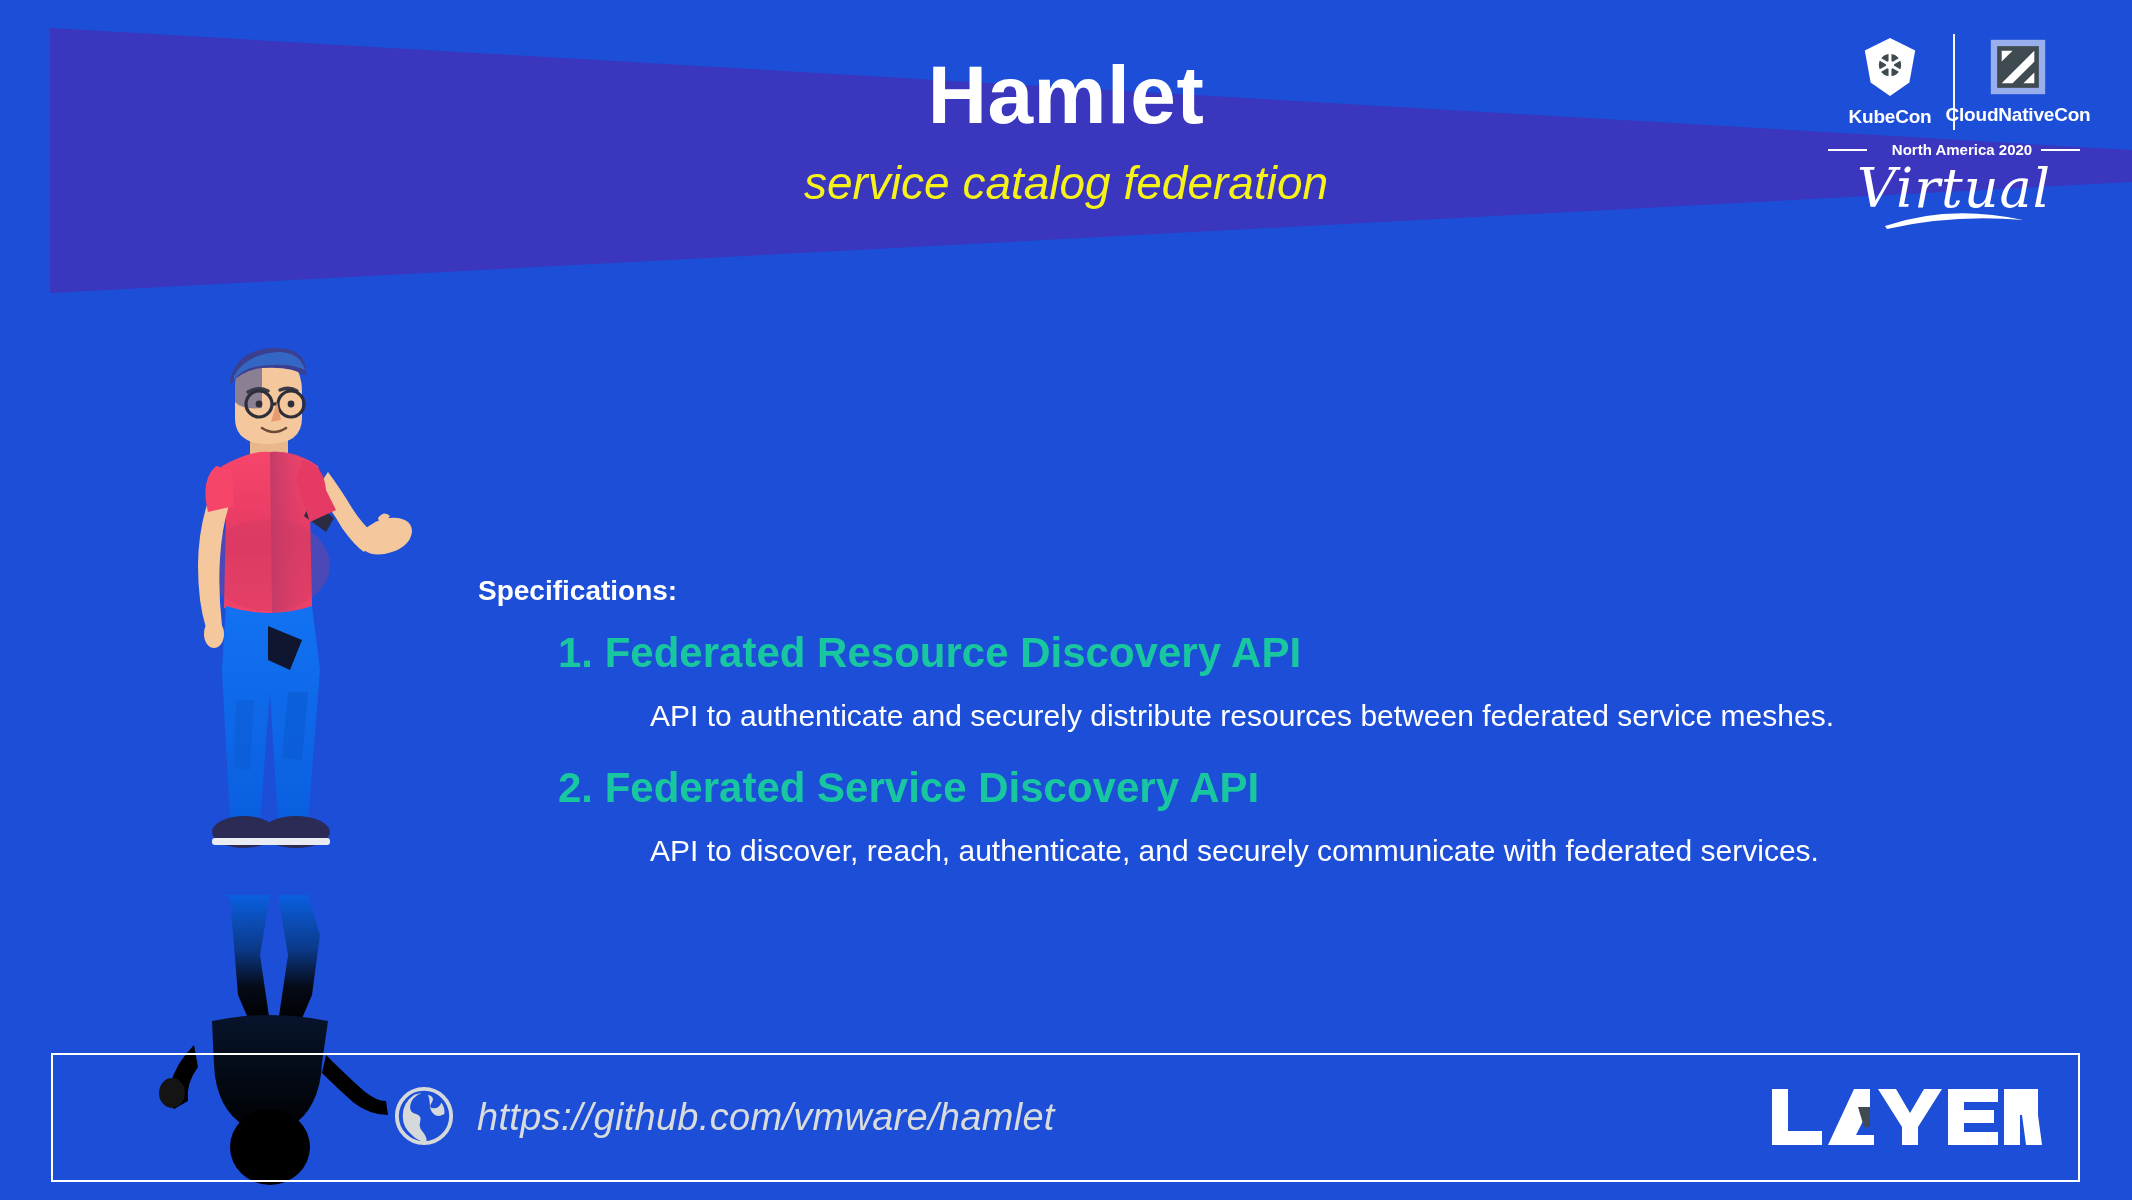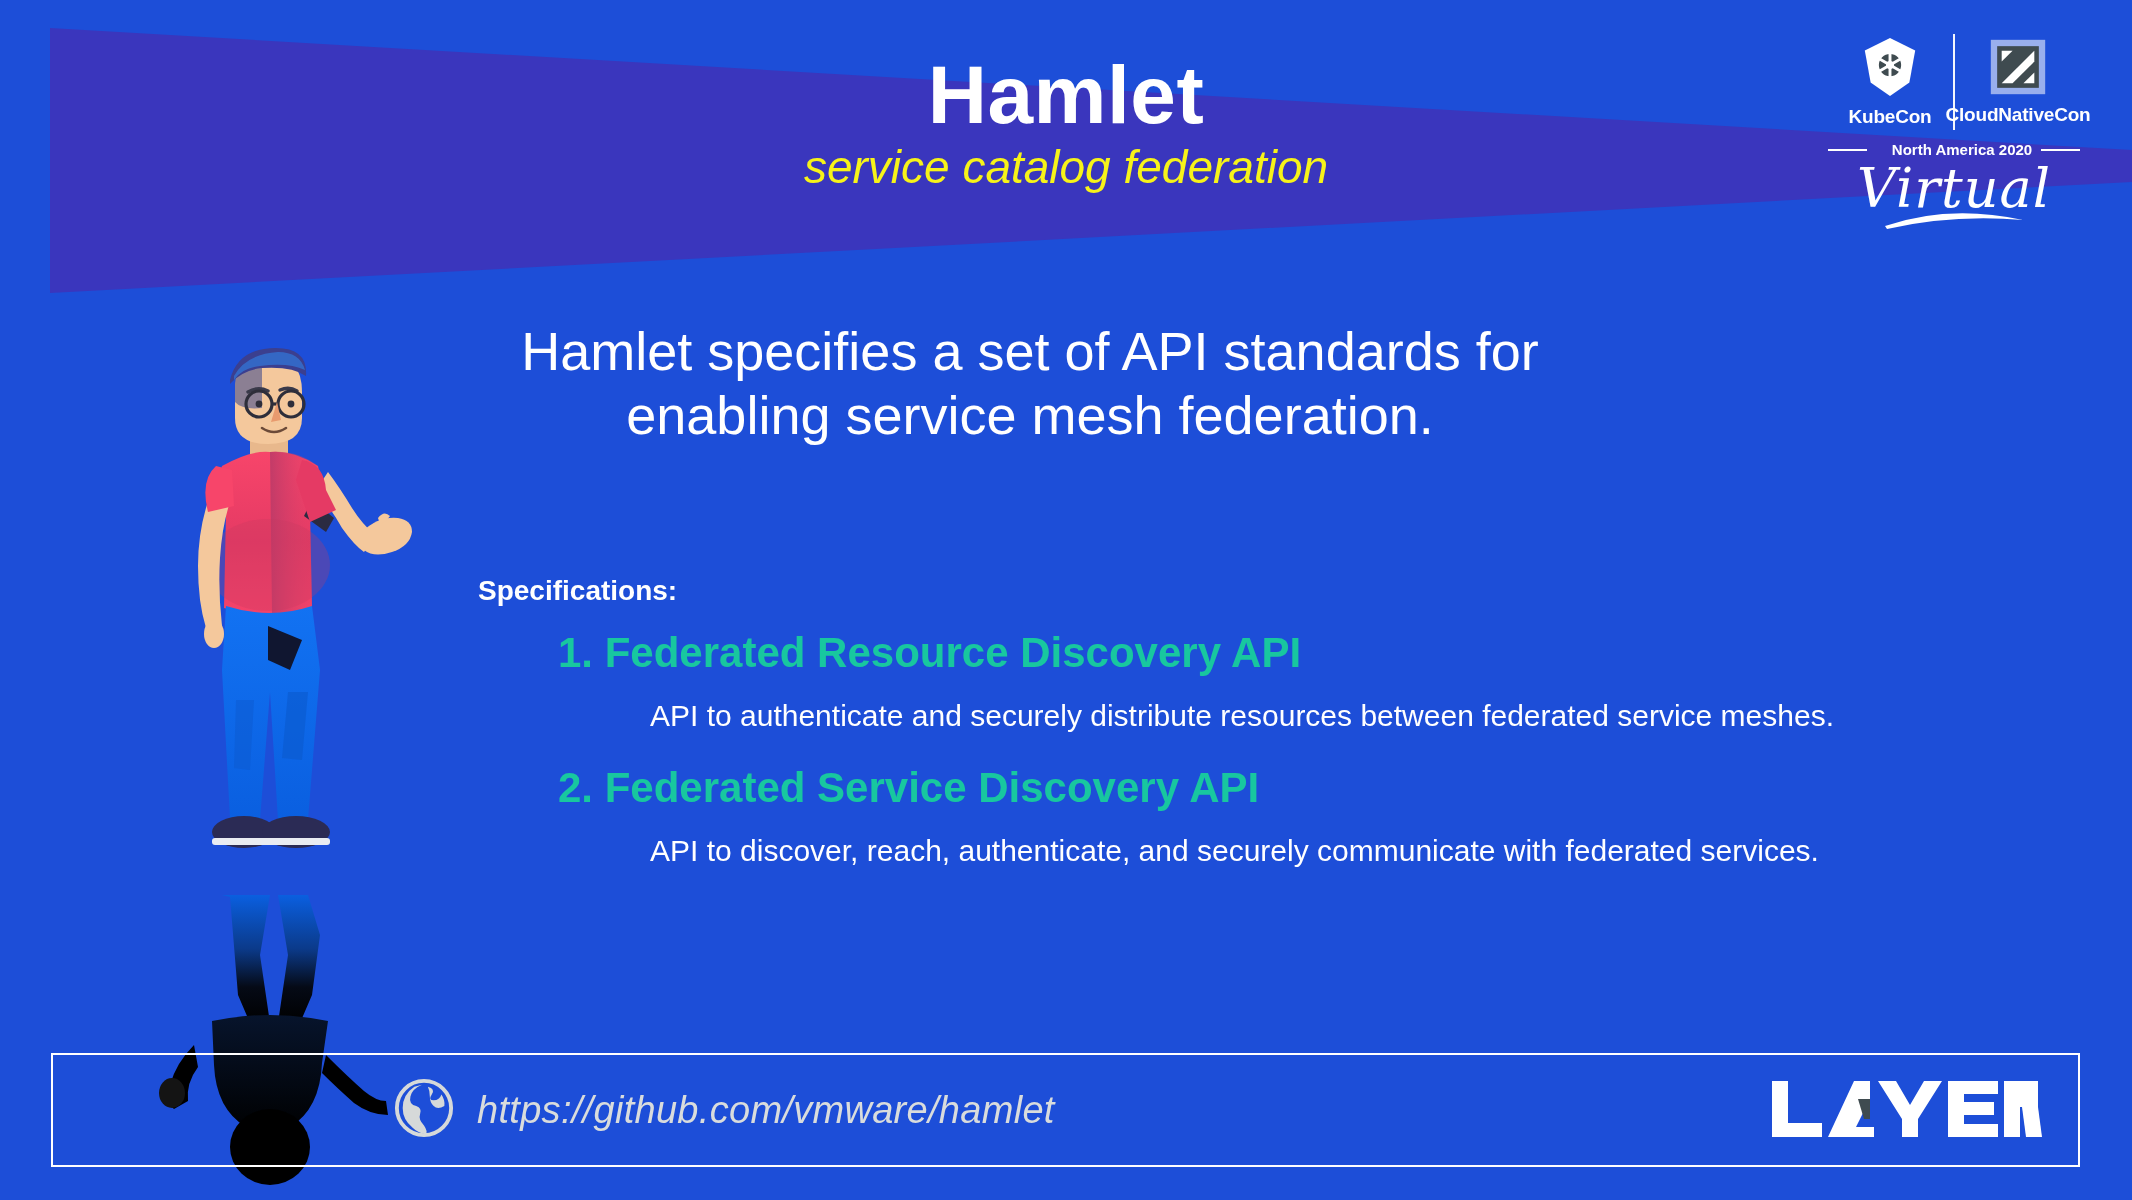--- a/index.html
+++ b/index.html
@@ -37,21 +37,21 @@
   }
   .slide-title {
     font-size: 82px;
     font-weight: bold;
     color: #ffffff;
     letter-spacing: 0.5px;
     line-height: 1.05;
     margin: 0;
   }
   .slide-subtitle {
-    margin-top: 4px;
+    margin-top: 20px;
     font-size: 46px;
     font-style: italic;
     color: #f7f319;
     line-height: 1.1;
   }
 
   
   .kubecon {
     position: absolute;
     right: 52px;
@@ -178,21 +178,21 @@
     margin-top: 22px;
     line-height: 1.2;
   }
 
   
   .footer {
     position: absolute;
     left: 51px;
     top: 1053px;
     width: 2029px;
-    height: 114px;
+    height: 129px;
     border: 2px solid #ffffff;
     box-sizing: border-box;
     z-index: 7;
     display: flex;
     align-items: center;
   }
   .footer-link {
     display: flex;
     align-items: center;
     gap: 22px;
@@ -373,21 +373,20 @@
 
       <path d="M44 150 Q26 168 20 190 Q14 206 24 214 L38 206 Q36 188 48 172 Z" fill="#000000"></path>
       <ellipse cx="22" cy="198" rx="13" ry="15" fill="#141414"></ellipse>
 
       <path d="M176 160 Q198 182 214 196 Q226 206 236 206 L238 220 Q220 220 204 208 Q186 192 172 178 Z" fill="#000000"></path>
 
       <ellipse cx="120" cy="252" rx="40" ry="38" fill="#000000"></ellipse>
     </svg>
   </div>
 
-  <div class="lede">Hamlet specifies a set of API standards for enabling service mesh federation.</div>
 
   <div class="specs">
     <div class="specs-heading">Specifications:</div>
 
     <div class="spec-item">
       <div class="spec-title">
         <span class="spec-num">1.</span>
         <span>Federated Resource Discovery API</span>
       </div>
       <div class="spec-desc">API to authenticate and securely distribute resources between federated service meshes.</div>

